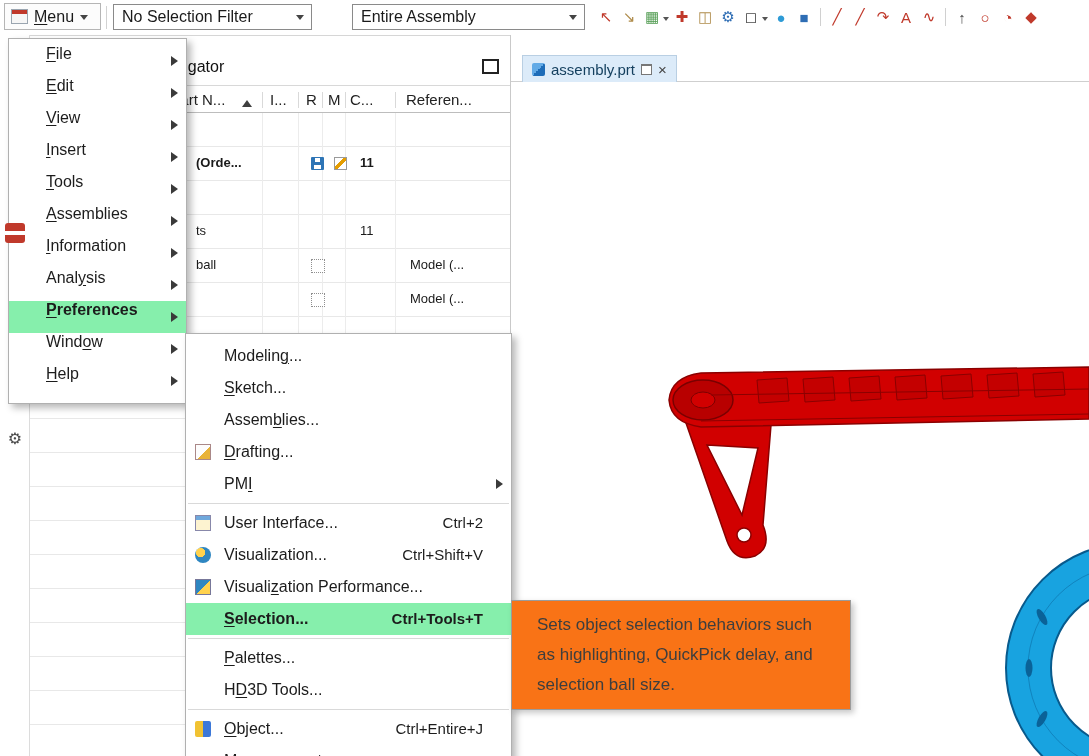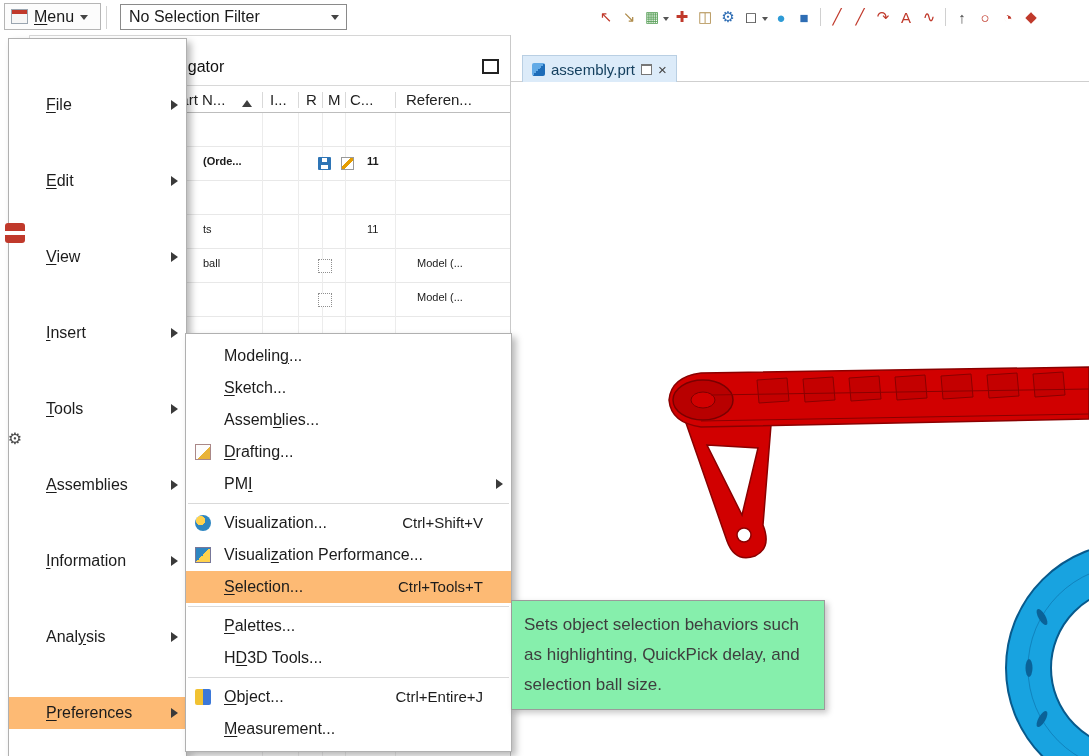--- a/index.html
+++ b/index.html
@@ -36,21 +36,21 @@
   .nav-float-icon{left:482px;top:59px;width:13px;height:11px;border:2px solid #222;background:#fff;}
   .nav-header{left:30px;top:85px;width:480px;height:28px;background:#fff;border-top:1px solid #d8d8d8;
               border-bottom:1px solid #bdbdbd;font-size:15px;color:#222;box-sizing:border-box;}
   .hlbl{position:absolute;top:5px;white-space:nowrap;}
   .sort-asc{position:absolute;top:9px;width:0;height:0;border:5px solid transparent;border-bottom:7px solid #3f3f3f;}
   .vline{position:absolute;width:1px;background:#d9d9d9;}
   .hv{top:6px;height:16px;}
   .nav-rows{left:30px;top:113px;width:480px;height:643px;
             background:repeating-linear-gradient(to bottom,#ffffff 0 33px,#e8e8e8 33px 34px);}
   .rv{top:0;height:643px;background:#ececec;}
-  .nav-row{position:absolute;left:15px;width:480px;height:34px;font-size:11px;}
+  .nav-row{position:absolute;left:8px;width:480px;height:34px;font-size:13px;}
   .row-name{position:absolute;left:158px;top:8px;white-space:nowrap;}
   .row-count{position:absolute;left:322px;top:8px;}
   .row-ref{position:absolute;left:372px;top:8px;white-space:nowrap;}
   .bold{font-weight:bold;}
   .cell-floppy{position:absolute;left:273px;top:10px;width:13px;height:13px;border-radius:1px;
     background:linear-gradient(#fff,#fff) 3px 8px/7px 4px no-repeat,
                linear-gradient(#fff,#fff) 4px 1px/5px 4px no-repeat,#2e75b6;}
   .cell-edit{position:absolute;left:296px;top:10px;width:13px;height:13px;border:1px solid #9a9a9a;box-sizing:border-box;
     background:linear-gradient(135deg,transparent 40%,#e59d00 40% 60%,transparent 60%),#fff;}
   .cell-check{position:absolute;left:273px;top:10px;width:12px;height:12px;border:1px dotted #8f8f8f;background:#fff;}
@@ -62,51 +62,55 @@
   .doc-tab{left:522px;top:55px;height:27px;background:#dcebf9;border:1px solid #b9cfe3;border-bottom:none;
            display:flex;align-items:center;gap:6px;padding:0 9px;font-size:15px;color:#15405f;z-index:5;box-sizing:border-box;}
   .tab-part-icon{width:13px;height:13px;border-radius:2px;background:linear-gradient(135deg,#62aae6 0 50%,#1d6cb8 50%);}
   .tab-restore{width:9px;height:8px;border:1px solid #777;border-top:2px solid #777;background:#fff;}
   .tab-close{font-size:15px;color:#444;line-height:1;cursor:default;}
   .scene{left:511px;top:83px;overflow:hidden;}
 
   
   .menu-panel{left:8px;top:38px;width:177px;background:#fff;border:1px solid #b0b0b0;
               box-shadow:4px 4px 7px rgba(0,0,0,.28);padding:6px 0;z-index:50;box-sizing:content-box;}
-  .menu-item{position:relative;height:32px;display:flex;align-items:center;padding-left:37px;font-size:16px;color:#1c1c1c;margin-top:44px;}
-  .menu-item.hl,.sub-item.hl{background:#fdba74;}
+  .menu-item{position:relative;height:32px;display:flex;align-items:flex-start;padding-left:37px;font-size:16px;color:#1c1c1c;}
+  .menu-item.hl,.sub-item.hl{background:#86efac;font-weight:bold;}
   .mi-arrow{position:absolute;right:8px;top:11px;width:0;height:0;border:5px solid transparent;border-left:7px solid #3a3a3a;border-right:none;}
   .sub-panel{left:185px;top:333px;width:325px;background:#fff;border:1px solid #b0b0b0;
              box-shadow:4px 4px 7px rgba(0,0,0,.28);padding:6px 0;z-index:50;}
   .sub-item{position:relative;height:32px;display:flex;align-items:center;padding-left:38px;font-size:16px;color:#1c1c1c;}
   .si-icon{position:absolute;left:9px;top:8px;width:16px;height:16px;box-sizing:border-box;}
   .icon-drafting{background:linear-gradient(135deg,#fdfdfd 55%,#e8b33a 55%);border:1px solid #a88;}
   .icon-ui{background:linear-gradient(180deg,#6fa8dc 30%,#fdf3d0 30%);border:1px solid #88a;}
   .icon-viz{background:radial-gradient(circle at 35% 35%,#ffd24d 30%,#2e86c1 33%);border-radius:50%;}
   .icon-vizperf{background:linear-gradient(135deg,#2e86c1 50%,#ffd24d 50%);border:1px solid #779;}
   .icon-object{background:linear-gradient(90deg,#f1c232 50%,#3c78d8 50%);border-radius:2px;}
   .si-shortcut{position:absolute;right:28px;top:7px;font-size:15px;color:#1c1c1c;}
   .sub-sep{border-top:1px solid #d9d9d9;margin:3px 2px;}
 
   
-  .tooltip{left:511px;top:600px;width:288px;background:#86efac;border:1px solid #9b9b9b;
-           box-shadow:3px 3px 6px rgba(0,0,0,.22);padding:9px 12px;font-size:17px;line-height:30px;color:#3e3e3e;z-index:55;}
+  .tooltip{left:511px;top:600px;width:288px;background:#f97316;border:1px solid #9b9b9b;
+           box-shadow:3px 3px 6px rgba(0,0,0,.22);padding:9px 25px;font-size:17px;line-height:30px;color:#3e3e3e;z-index:55;}
 </style>
 </head>
 <body>
 
 <div class="abs toolbar">
   <div class="abs menu-button">
     <span class="mb-icon"></span>
     <span><u>M</u>enu</span>
     <span class="caret-down"></span>
   </div>
   <div class="abs tsep" style="left:106px"></div>
-  <div class="abs combo" style="left:120px;width:227px">
+  <div class="abs combo" style="left:113px;width:199px">
     <span>No Selection Filter</span>
+    <span class="combo-caret"></span>
+  </div>
+  <div class="abs combo" style="left:352px;width:233px">
+    <span>Entire Assembly</span>
     <span class="combo-caret"></span>
   </div>
   <div class="abs toolbar-icons">
     <span class="ticon c-red">↖</span>
     <span class="ticon c-tan">↘</span>
     <span class="ticon-wrap">
       <span class="ticon c-green">▦</span>
       <span class="caret-sm"></span>
     </span>
     <span class="ticon c-red">✚</span>
@@ -293,20 +297,25 @@
   <div class="sub-item">
     <span class="si-icon icon-drafting"></span>
     <span><u>D</u>rafting...</span>
   </div>
   <div class="sub-item">
     <span>PM<u>I</u></span>
     <span class="mi-arrow"></span>
   </div>
   <div class="sub-sep"></div>
   <div class="sub-item">
+    <span class="si-icon icon-ui"></span>
+    <span>User Interface...</span>
+    <span class="si-shortcut">Ctrl+2</span>
+  </div>
+  <div class="sub-item">
     <span class="si-icon icon-viz"></span>
     <span>Visualization...</span>
     <span class="si-shortcut">Ctrl+Shift+V</span>
   </div>
   <div class="sub-item">
     <span class="si-icon icon-vizperf"></span>
     <span>Visuali<u>z</u>ation Performance...</span>
   </div>
   <div class="sub-item hl">
     <span><u>S</u>election...</span>

